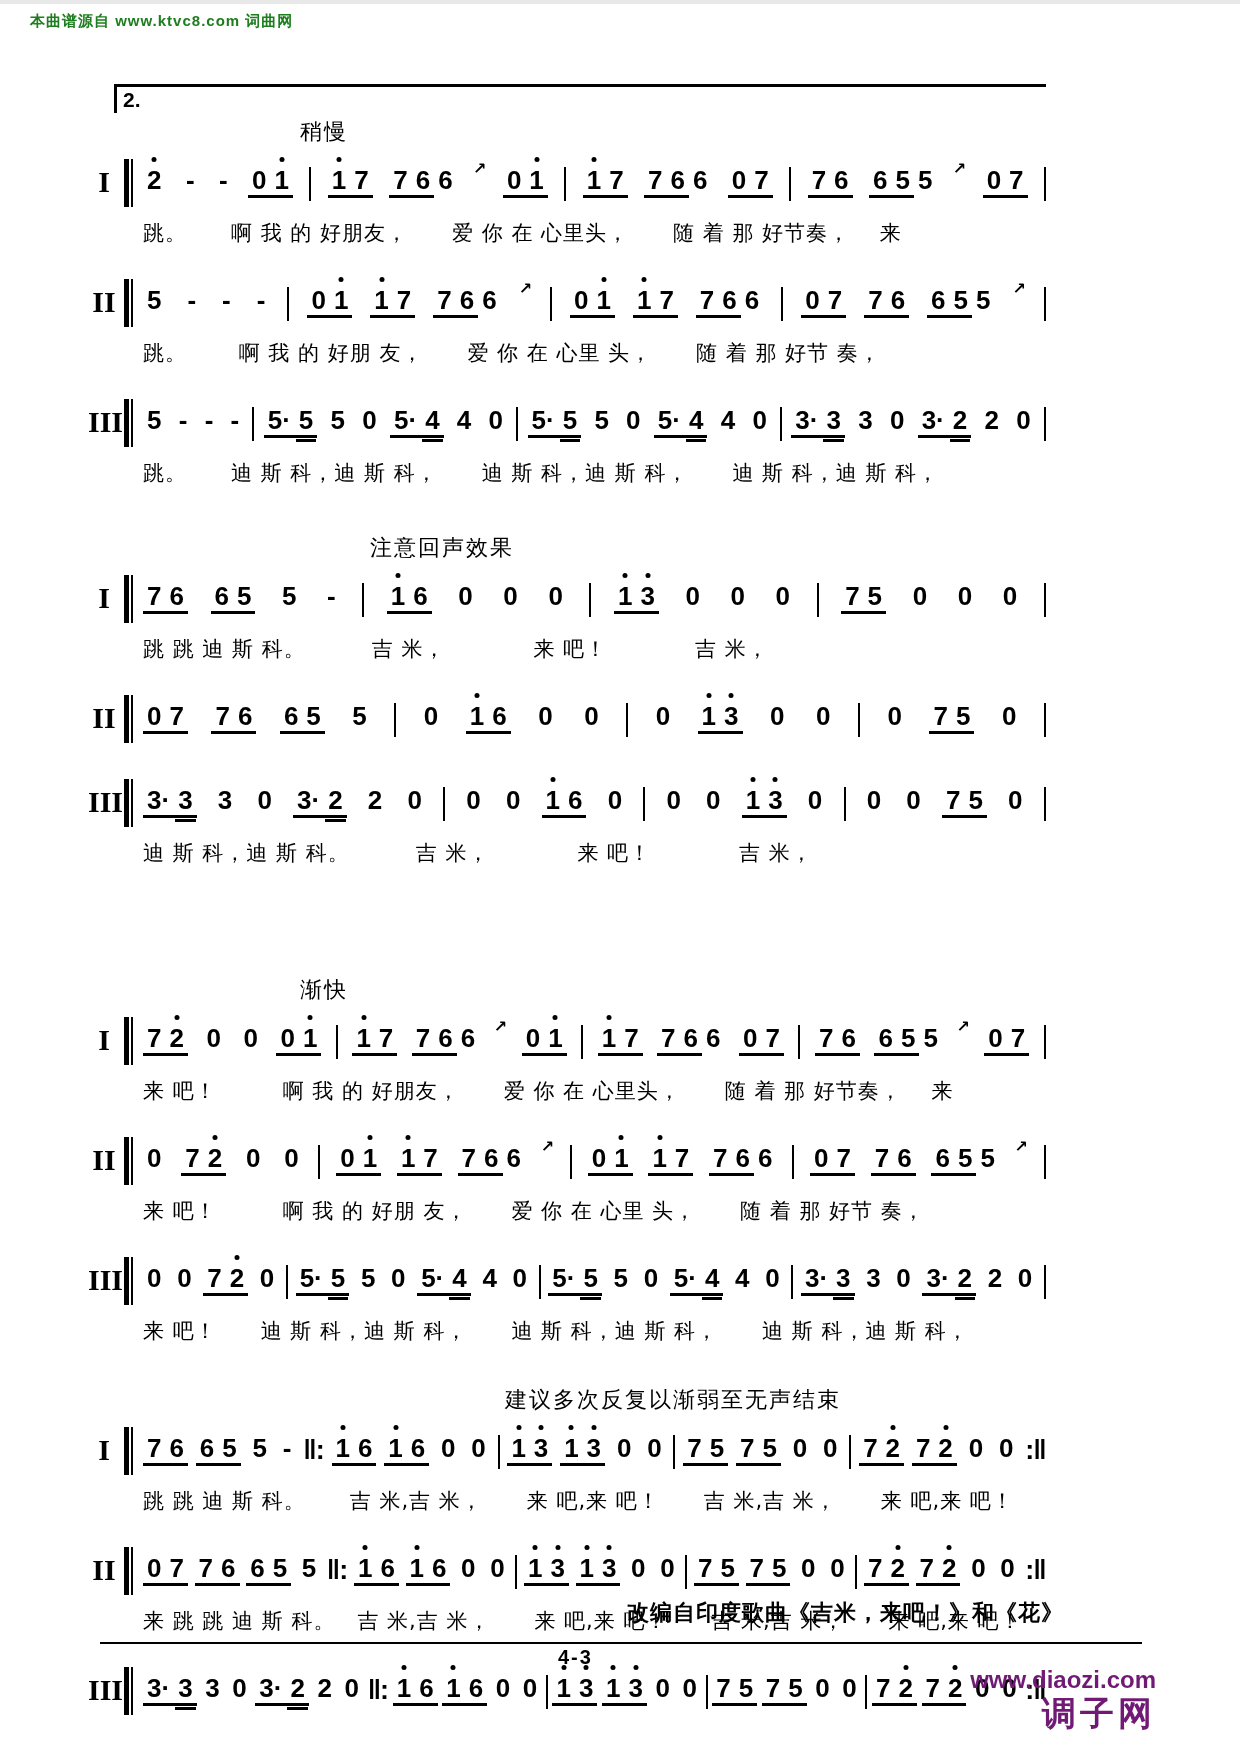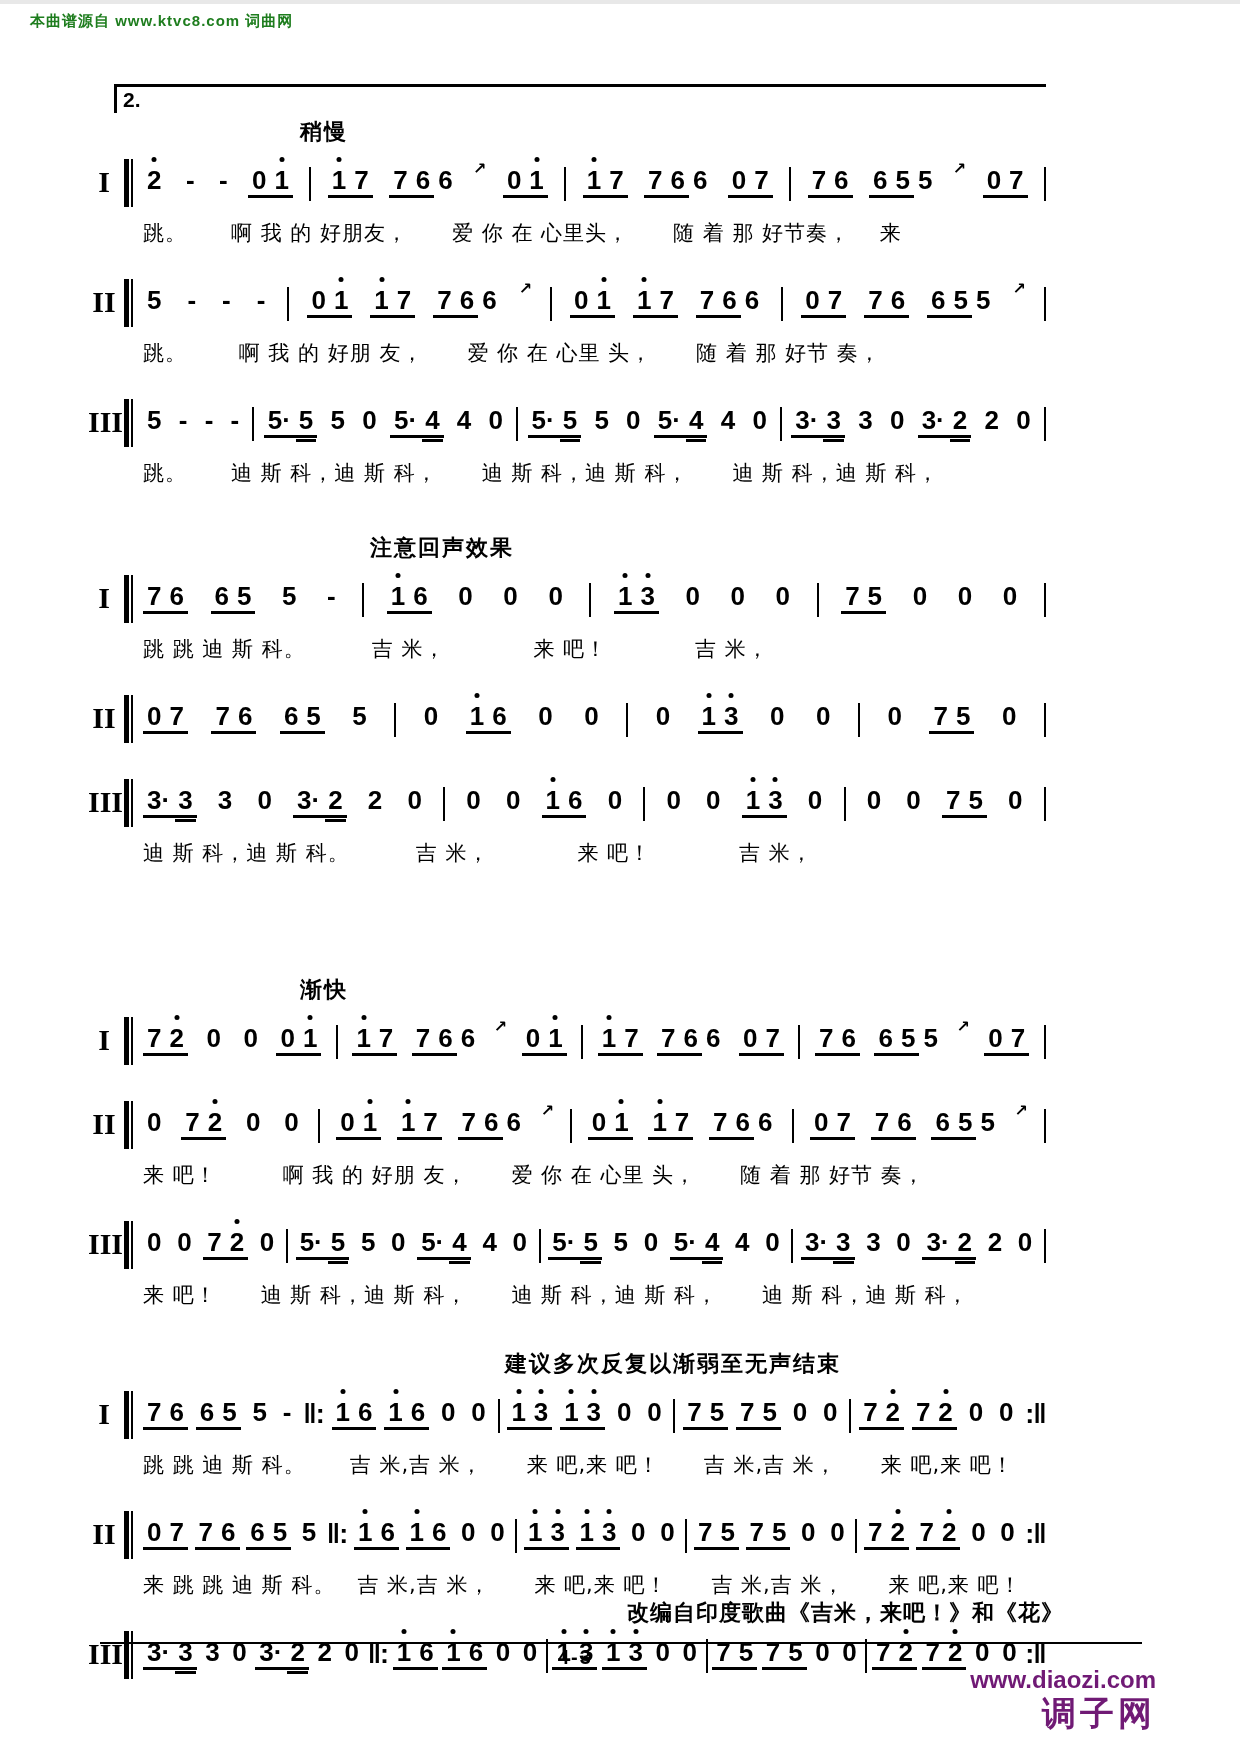--- a/index.html
+++ b/index.html
@@ -7,21 +7,21 @@
         font-family:"Liberation Sans","DejaVu Sans",sans-serif;color:#000;overflow:hidden;}
   .wm-top{position:absolute;top:8px;left:30px;font-size:15px;font-weight:700;letter-spacing:1px;}
   .score{position:absolute;left:88px;top:80px;width:958px;}
   .system{margin-bottom:46px;}
   .system.sys1{margin-bottom:108px;}
   .system.sys2{margin-bottom:40px;}
   .system.sys3{margin-bottom:0;}
   .volta{position:relative;margin-left:26px;height:30px;border-top:3px solid #000;}
   .volta::before{content:"";position:absolute;left:0;top:0;width:3px;height:26px;background:#000;}
   .volta .vl{padding-left:9px;font-size:21px;font-weight:700;line-height:26px;display:inline-block;}
-  .annotation{font-size:22px;font-weight:700;margin-bottom:6px;letter-spacing:2px;}
+  .annotation{font-size:22px;font-weight:400;margin-bottom:6px;letter-spacing:2px;}
   .sys0 .annotation{padding-left:212px;}
   .sys1 .annotation{padding-left:282px;}
   .sys2 .annotation{padding-left:212px;}
   .sys3 .annotation{padding-left:212px;text-align:center;}
   .voice-line{display:flex;align-items:flex-start;margin-bottom:26px;}
   .vlabel{width:32px;font-family:"Liberation Serif","DejaVu Serif",serif;font-size:30px;
           font-weight:700;text-align:center;padding-top:12px;flex:0 0 auto;}
   .vbars{width:9px;height:48px;border-left:5px solid #000;border-right:2px solid #000;
          margin:6px 10px 0 4px;flex:0 0 auto;box-sizing:border-box;}
   .vmain{flex:1;min-width:0;}
@@ -539,20 +539,21 @@
                 <span class="seg u">5</span>
                 <span class="seg n">5</span>
               </span>
               <span class="slide">↗</span>
               <span class="grp">
                 <span class="seg u">0</span>
                 <span class="seg u">7</span>
               </span>
               <span class="bar"></span>
             </div>
+            <div class="lyrics">来 吧！　　　啊 我 的 好朋友，　　爱 你 在 心里头，　　随 着 那 好节奏，　 来</div>
           </div>
         </div>
         <div class="voice-line">
           <div class="vlabel">II</div>
           <div class="vbars"></div>
           <div class="vmain">
             <div class="notes">
               <span class="grp">
                 <span class="seg n">0</span>
               </span>

